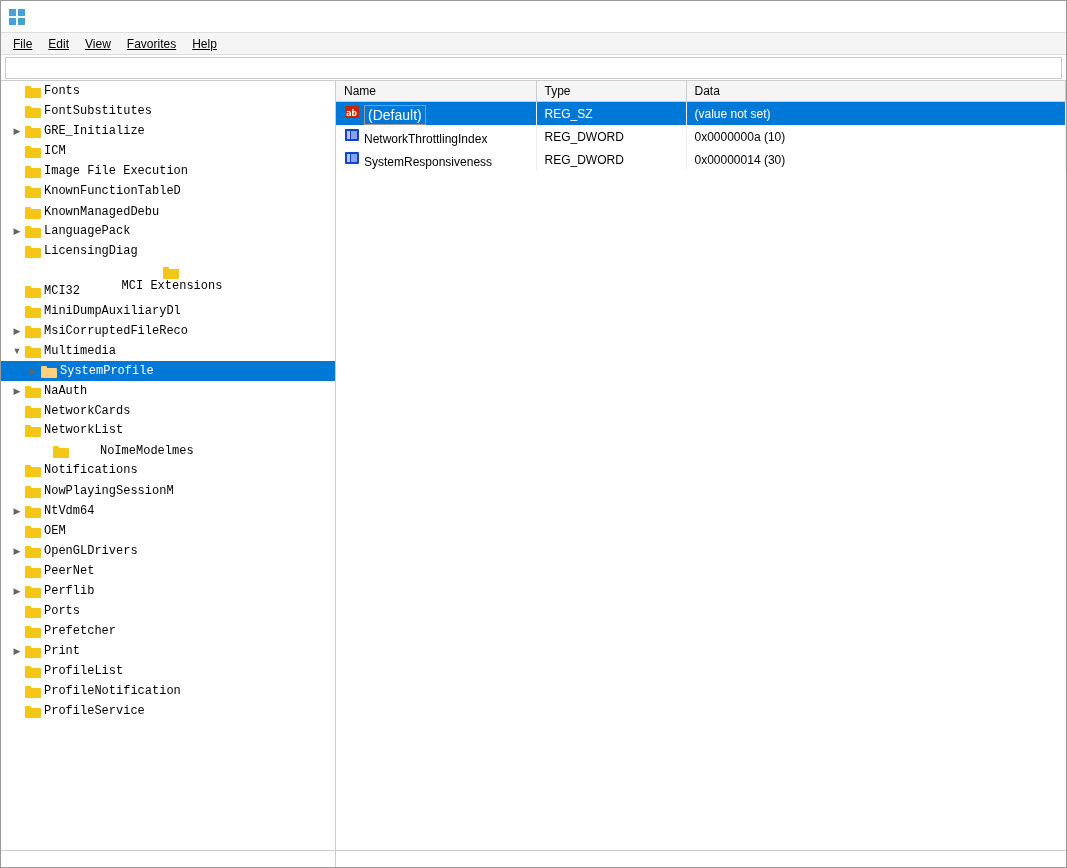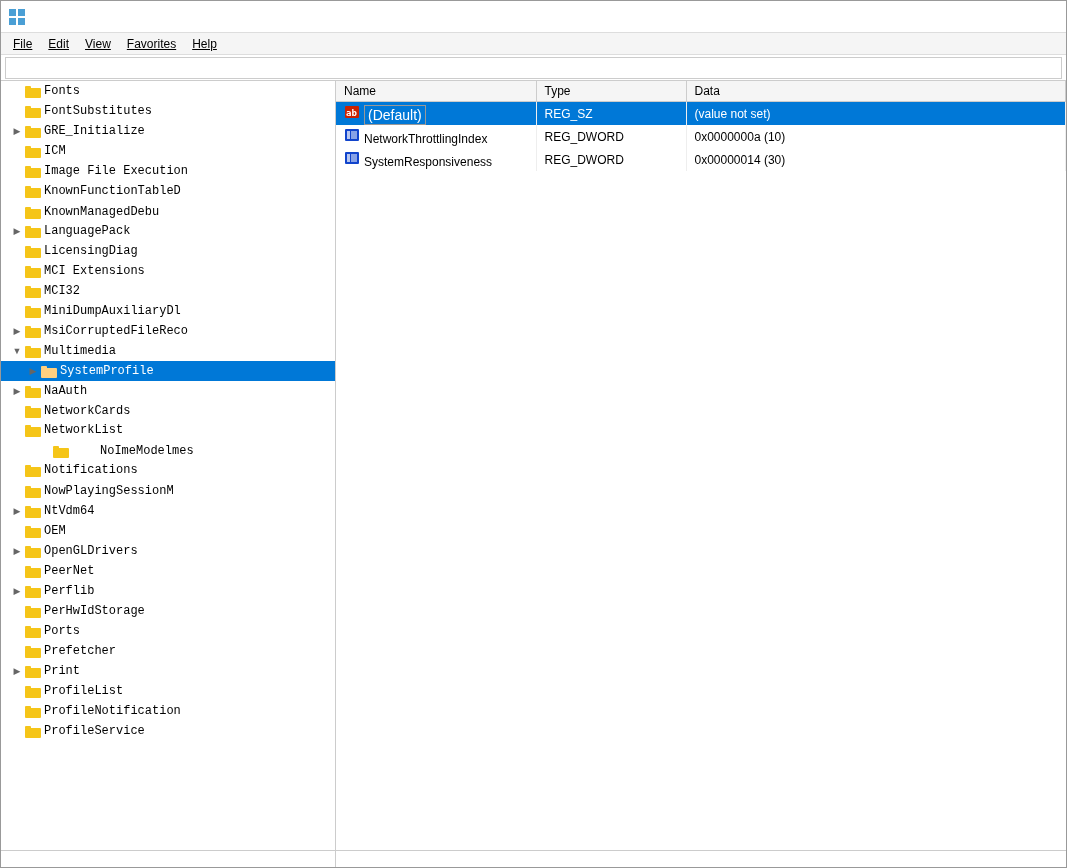--- a/index.html
+++ b/index.html
@@ -234,21 +234,21 @@
       <span class="folder-icon">
         <svg viewBox="0 0 16 14" xmlns="http://www.w3.org/2000/svg">
           <rect x="0" y="4" width="16" height="10" rx="1" fill="#f5c518"></rect>
           <rect x="0" y="2" width="6" height="3" rx="1" fill="#f5c518"></rect>
         </svg>
       </span>
       <span class="tree-label">LicensingDiag</span>
     </span>
   </div>
           <div class="tree-item">
-    <span style="padding-left:4px; display:flex; align-items:center; width:100%;">
+    <span style="padding-left:4px; display:flex; align-items:center; width:100%;flex-direction:column;">
       <span class="tree-toggle empty">
         ▶
       </span>
       <span class="folder-icon">
         <svg viewBox="0 0 16 14" xmlns="http://www.w3.org/2000/svg">
           <rect x="0" y="4" width="16" height="10" rx="1" fill="#f5c518"></rect>
           <rect x="0" y="2" width="6" height="3" rx="1" fill="#f5c518"></rect>
         </svg>
       </span>
       <span class="tree-label">MCI Extensions</span>
@@ -469,34 +469,20 @@
       <span class="tree-toggle ">
         ▶
       </span>
       <span class="folder-icon">
         <svg viewBox="0 0 16 14" xmlns="http://www.w3.org/2000/svg">
           <rect x="0" y="4" width="16" height="10" rx="1" fill="#f5c518"></rect>
           <rect x="0" y="2" width="6" height="3" rx="1" fill="#f5c518"></rect>
         </svg>
       </span>
       <span class="tree-label">Perflib</span>
-    </span>
-  </div>
-          <div class="tree-item">
-    <span style="padding-left:4px; display:flex; align-items:center; width:100%;">
-      <span class="tree-toggle empty">
-        ▶
-      </span>
-      <span class="folder-icon">
-        <svg viewBox="0 0 16 14" xmlns="http://www.w3.org/2000/svg">
-          <rect x="0" y="4" width="16" height="10" rx="1" fill="#f5c518"></rect>
-          <rect x="0" y="2" width="6" height="3" rx="1" fill="#f5c518"></rect>
-        </svg>
-      </span>
-      <span class="tree-label">PerHwIdStorage</span>
     </span>
   </div>
           <div class="tree-item">
     <span style="padding-left:4px; display:flex; align-items:center; width:100%;">
       <span class="tree-toggle empty">
         ▶
       </span>
       <span class="folder-icon">
         <svg viewBox="0 0 16 14" xmlns="http://www.w3.org/2000/svg">
           <rect x="0" y="4" width="16" height="10" rx="1" fill="#f5c518"></rect>

